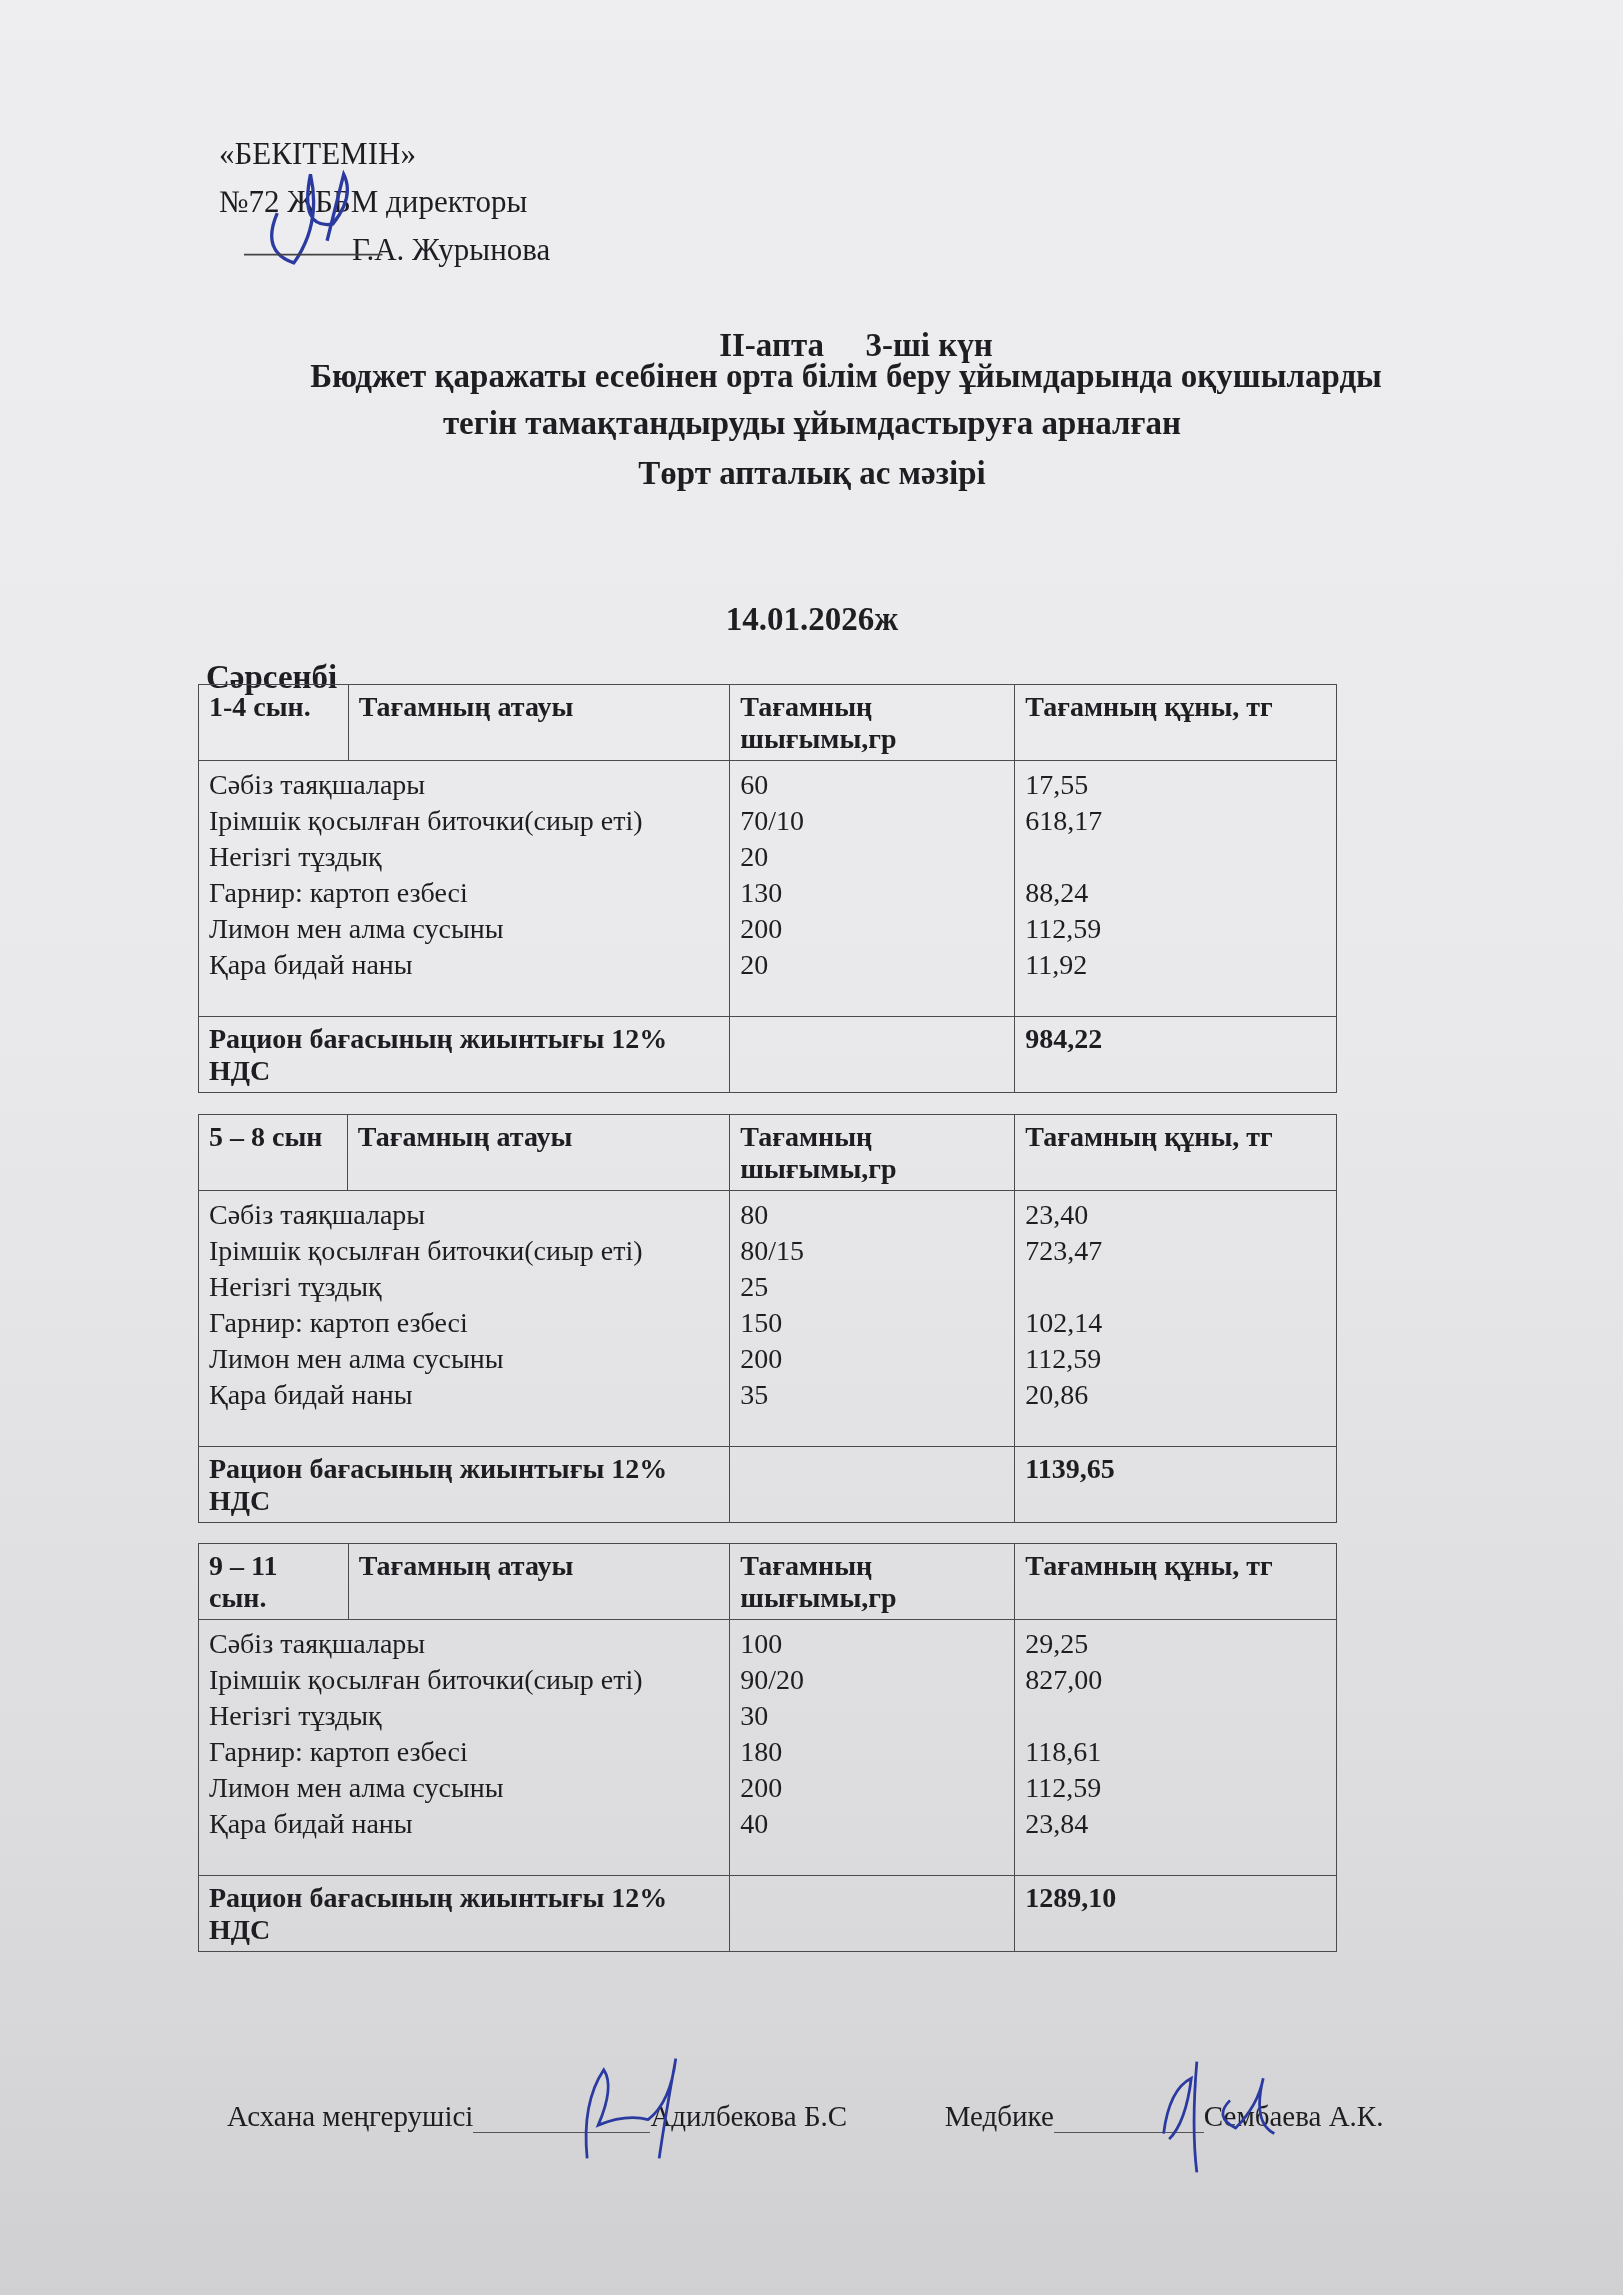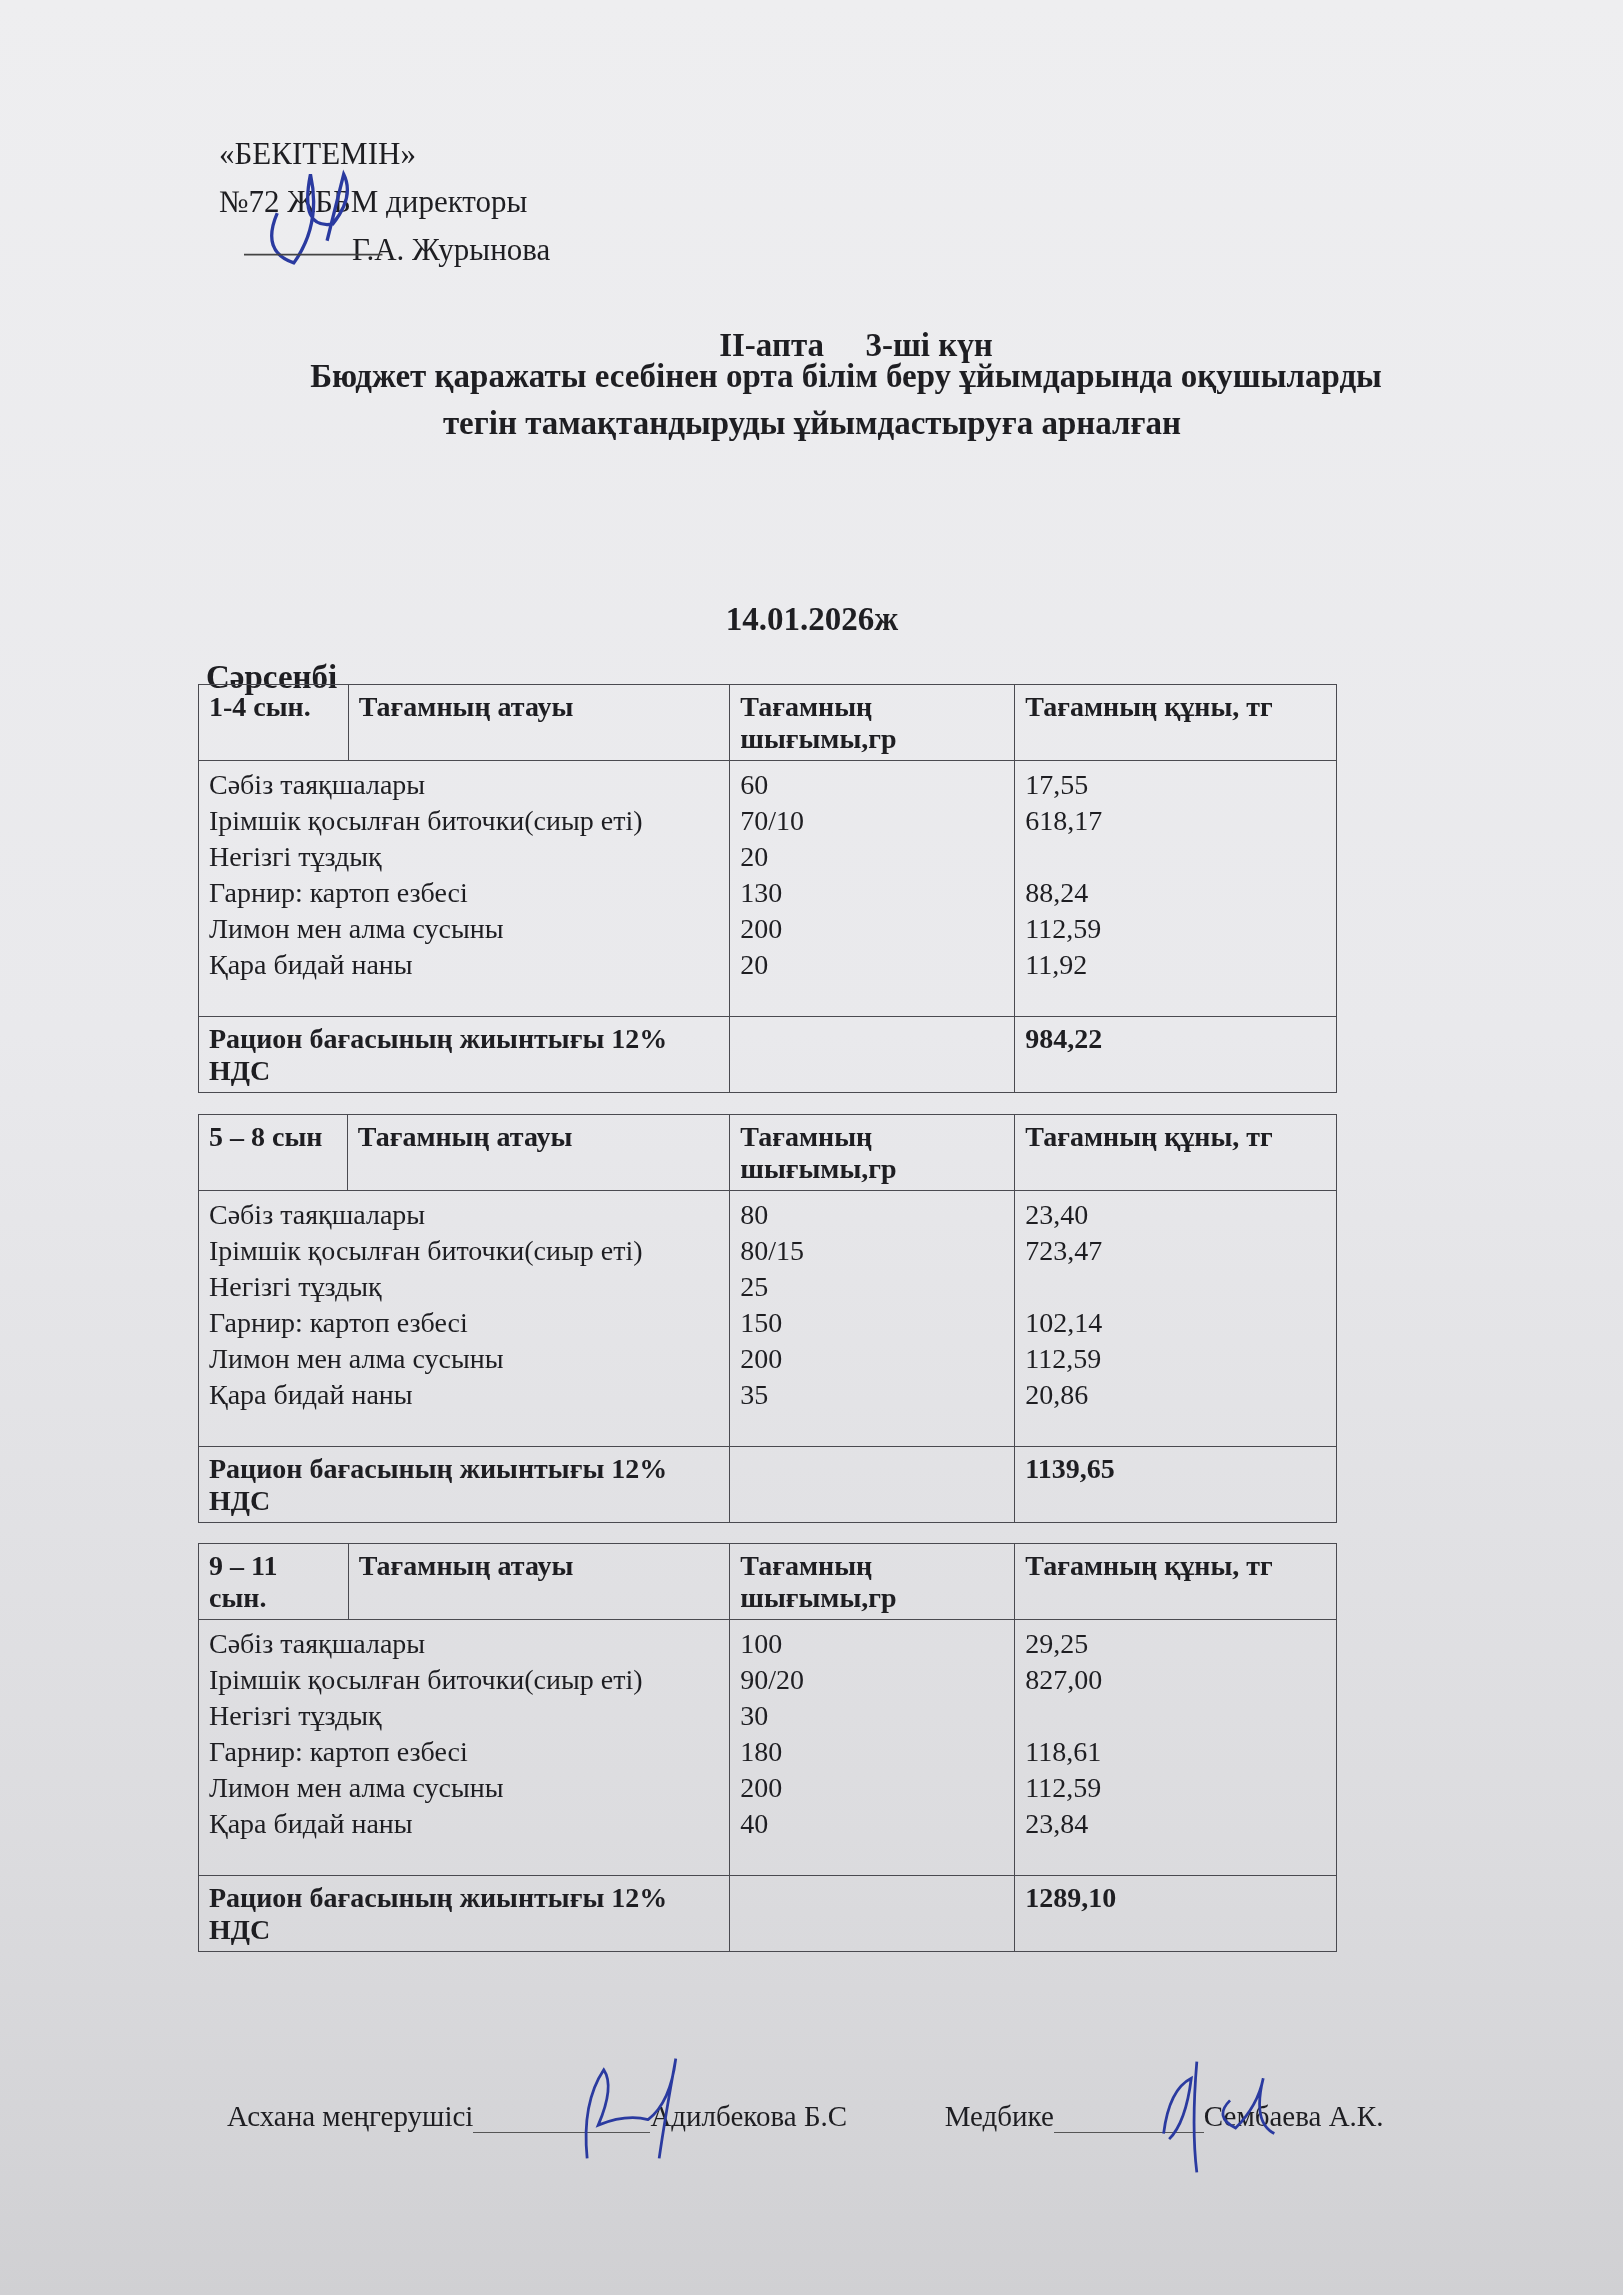--- a/index.html
+++ b/index.html
@@ -85,20 +85,21 @@
     <path d="M60 130 Q30 200 90 220 Q140 150 120 60 Q100 160 160 150 Q200 100 180 60 L150 180" fill="none" stroke="#2a3aa0" stroke-width="6"></path>
     <path d="M-40 205 L250 205" stroke="#444" stroke-width="3"></path>
   </svg>
 
   <div class="heading h-week">
     <span>II-апта</span>
     <span>3-ші күн</span>
   </div>
   <div class="heading h-line1">Бюджет қаражаты есебінен орта білім беру ұйымдарында оқушыларды</div>
   <div class="heading h-line2">тегін тамақтандыруды ұйымдастыруға арналған</div>
+  <div class="heading h-line3">Төрт апталық ас мәзірі</div>
   <div class="heading h-date">14.01.2026ж</div>
   <div class="dayname">Сәрсенбі</div>
 
   <table class="menu-table t1">
     <tbody>
         <tr class="hd">
       <td class="col-grade">1-4 сын.</td>
       <td class="col-name">Тағамның атауы</td>
       <td class="col-yield">Тағамның шығымы,гр</td>
       <td class="col-cost">Тағамның құны, тг</td>

